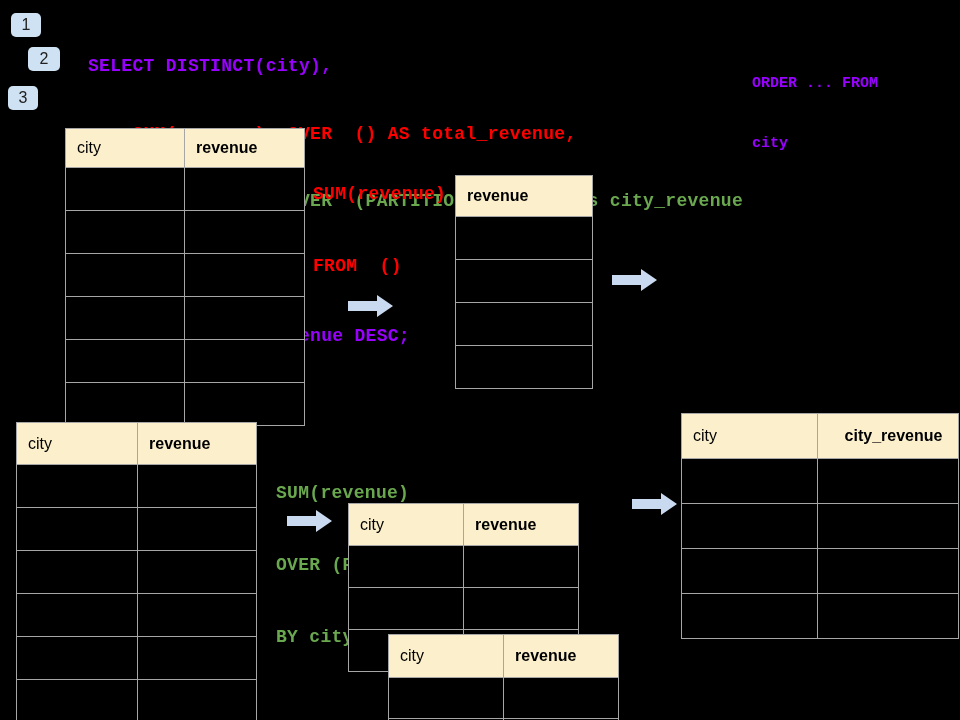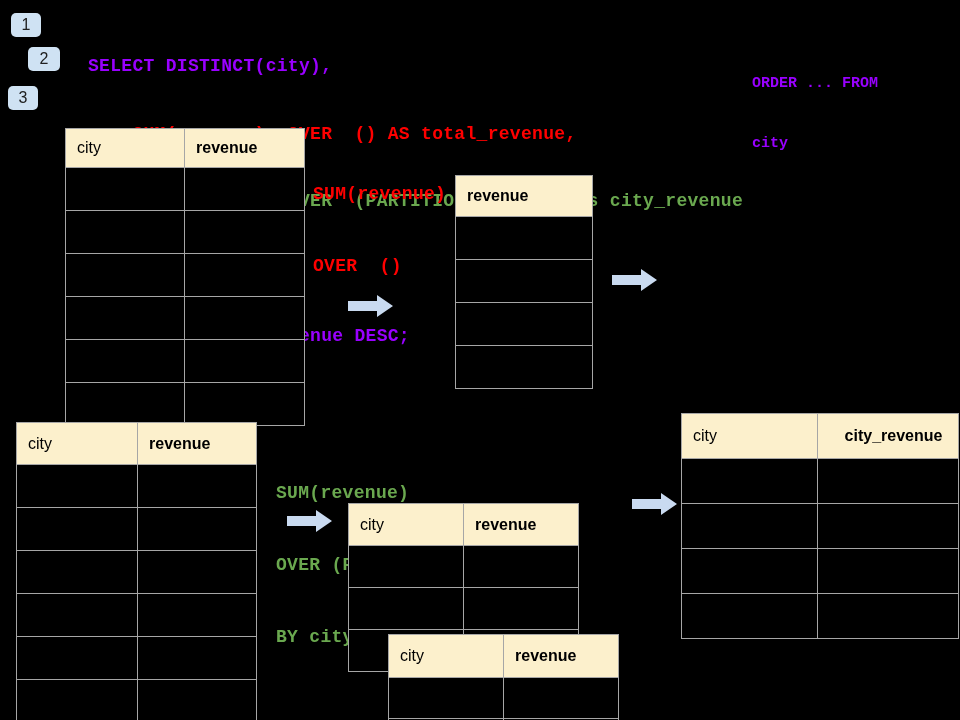--- a/index.html
+++ b/index.html
@@ -68,21 +68,21 @@
   <div class="c-purple">  ORDER by city_revenue DESC;</div>
 </div>
 
 <div class="abs code code-side" style="left:752px;top:34px;">
   <div class="c-purple">ORDER ... FROM</div>
   <div class="c-purple">city</div>
 </div>
 
 <div class="abs code code-label" style="left:313px;top:134px;">
   <div class="c-red">SUM(revenue)</div>
-  <div class="c-red">OVER  ()</div>
+  <div class="c-red">FROM  ()</div>
 </div>
 
 <div class="abs code code-label" style="left:276px;top:433px;">
   <div class="c-green">SUM(revenue)</div>
   <div class="c-green">OVER (PARTITION</div>
   <div class="c-green">BY city)</div>
 </div>
 
 <div class="tbl" style="left:65px;top:128px;width:238px;">
   <div class="thead" style="height:38px;">

